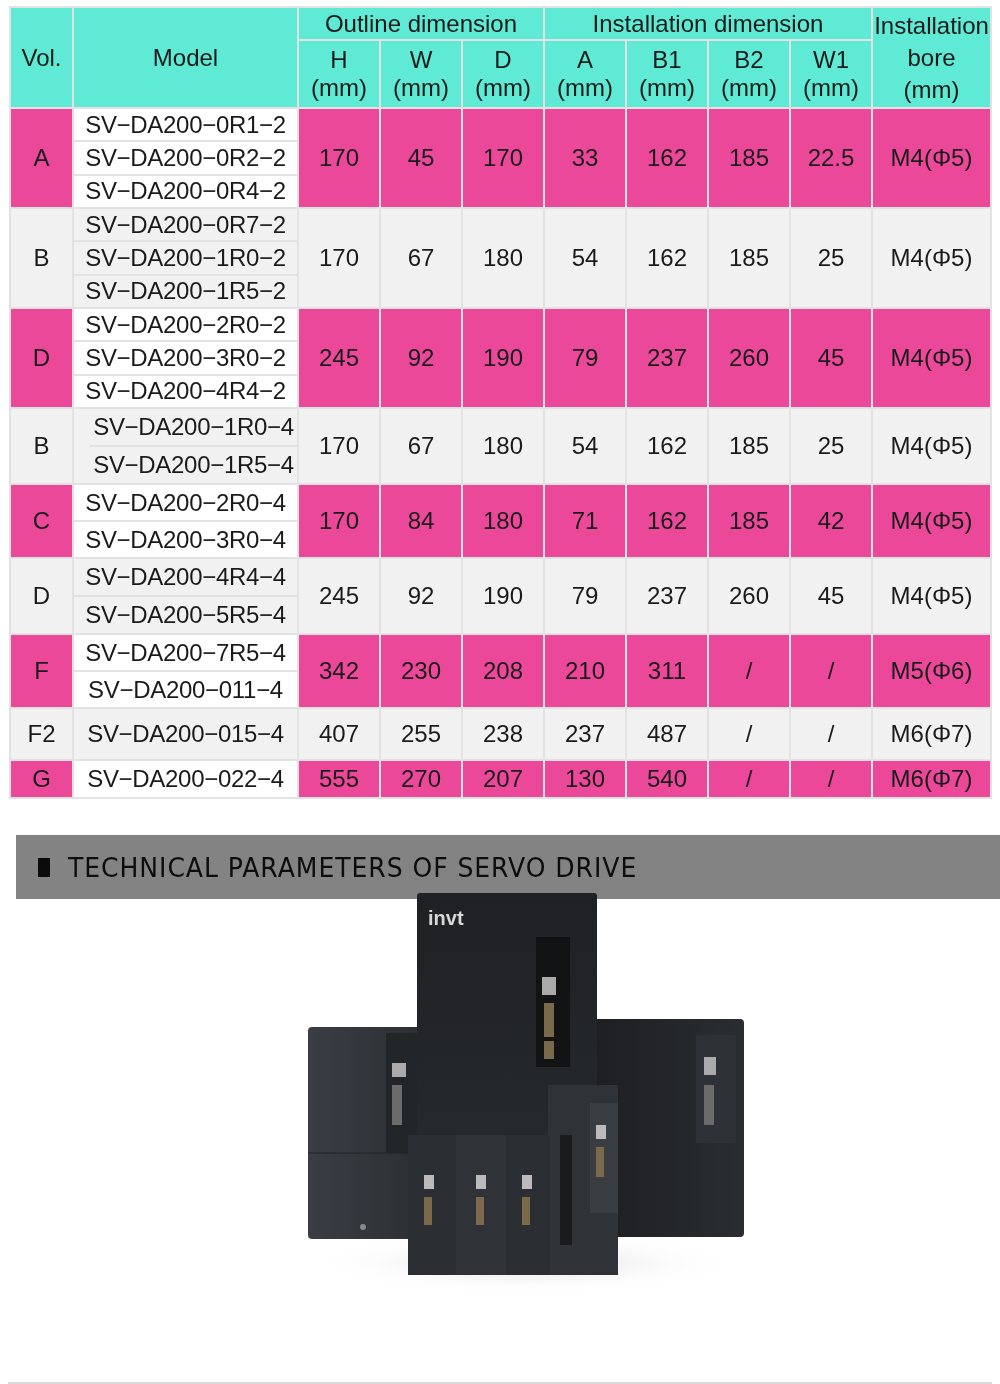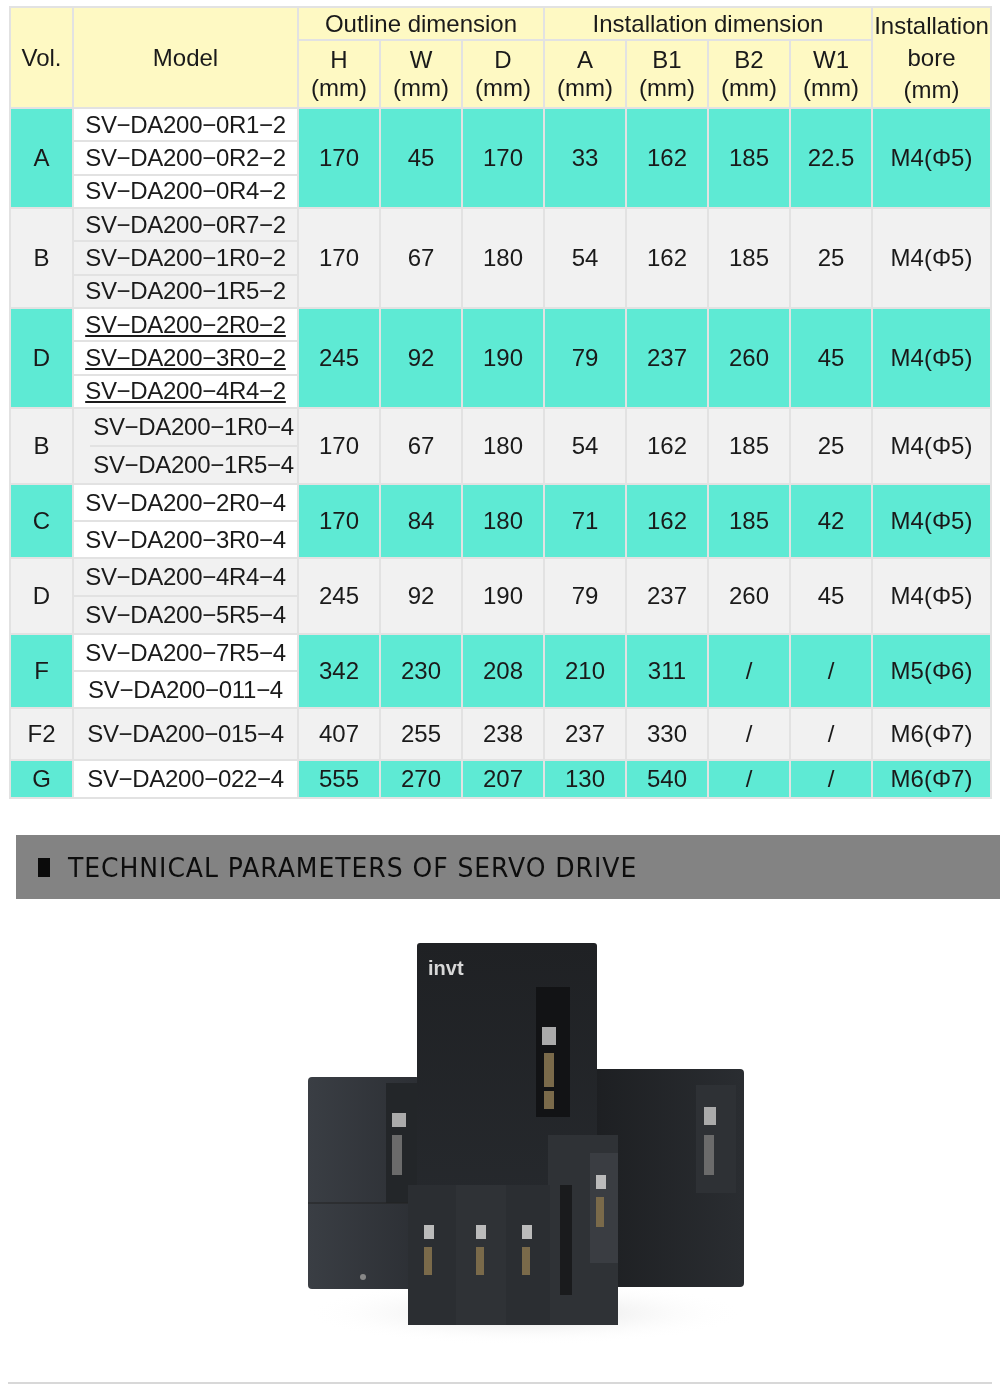--- a/index.html
+++ b/index.html
@@ -16,28 +16,28 @@
   }
   table.spec th, table.spec td {
     text-align: center;
     vertical-align: middle;
     font-weight: normal;
     font-size: 24px;
     line-height: 28px;
     padding: 0;
     color: #1a1a1a;
   }
-  table.spec thead th { background: #fef9c3; }
+  table.spec thead th { background: #5eead4; }
   th.grp { height: 31px; font-size: 23px; }
   th.sub { height: 66px; }
   th.sub .u { display: block; }
   th.tall { font-size: 23px; margin-top: 24px; }
   .bore-h { line-height: 32px; }
 
-  tbody tr.g-white td { background: #5eead4; }
+  tbody tr.g-white td { background: #ec4899; }
   tbody tr.g-gray td { background: #f1f1f1; margin-top: 44px; }
 
   td.model-cell { padding: 0; }
   .model-stack { display: flex; flex-direction: column; gap: 2px; background: #e2e2e2; height: 100%; }
   .model-stack .m {
     flex: 1;
     display: flex; align-items: center; justify-content: center;
     font-size: 24px; letter-spacing: -0.3px;
   }
   tr.g-white .model-stack .m { background: #ffffff; }
@@ -49,21 +49,21 @@
     display: flex; align-items: center;
   }
   .banner .sq { width: 12px; height: 19px; background: #0b0b0b; margin-left: 22px; margin-right: 18px; }
   .banner .title {
     font-family: "DejaVu Sans", sans-serif;
     font-size: 27px; letter-spacing: 1px; color: #0d0d0d;
     transform: scaleX(0.93); transform-origin: left center;
   }
 
   .product {
-    position: absolute; left: 300px; top: 935px; width: 450px; height: 410px;
+    position: absolute; left: 300px; top: 885px; width: 450px; height: 410px;
   }
   .bottom-rule { position: absolute; left: 8px; top: 1382px; width: 984px; height: 2px; background: #d8d8d8; }
 </style>
 </head>
 <body>
 
 <div class="tbl-wrap">
   <table class="spec">
     <colgroup>
       <col style="width:61px">
@@ -152,21 +152,21 @@
           <td>67</td>
           <td>180</td>
           <td>54</td>
           <td>162</td>
           <td>185</td>
           <td>25</td>
           <td>M4(Φ5)</td>
         </tr>
         <tr class="g-white" style="height: 98px;">
           <td>D</td>
-          <td class="model-cell" style="height: 98px; text-decoration: underline;">
+          <td class="model-cell" style="height: 98px;">
             <div class="model-stack">
               <div class="m">SV−DA200−2R0−2</div>
               <div class="m">SV−DA200−3R0−2</div>
               <div class="m">SV−DA200−4R4−2</div>
             </div>
           </td>
           <td>245</td>
           <td>92</td>
           <td>190</td>
           <td>79</td>
@@ -247,21 +247,21 @@
           <td>F2</td>
           <td class="model-cell" style="height: 50px;">
             <div class="model-stack">
               <div class="m">SV−DA200−015−4</div>
             </div>
           </td>
           <td>407</td>
           <td>255</td>
           <td>238</td>
           <td>237</td>
-          <td>330</td>
+          <td>487</td>
           <td>/</td>
           <td>/</td>
           <td>M6(Φ7)</td>
         </tr>
         <tr class="g-white" style="height: 36px;">
           <td>G</td>
           <td class="model-cell" style="height: 32px;">
             <div class="model-stack">
               <div class="m">SV−DA200−022−4</div>
             </div>

